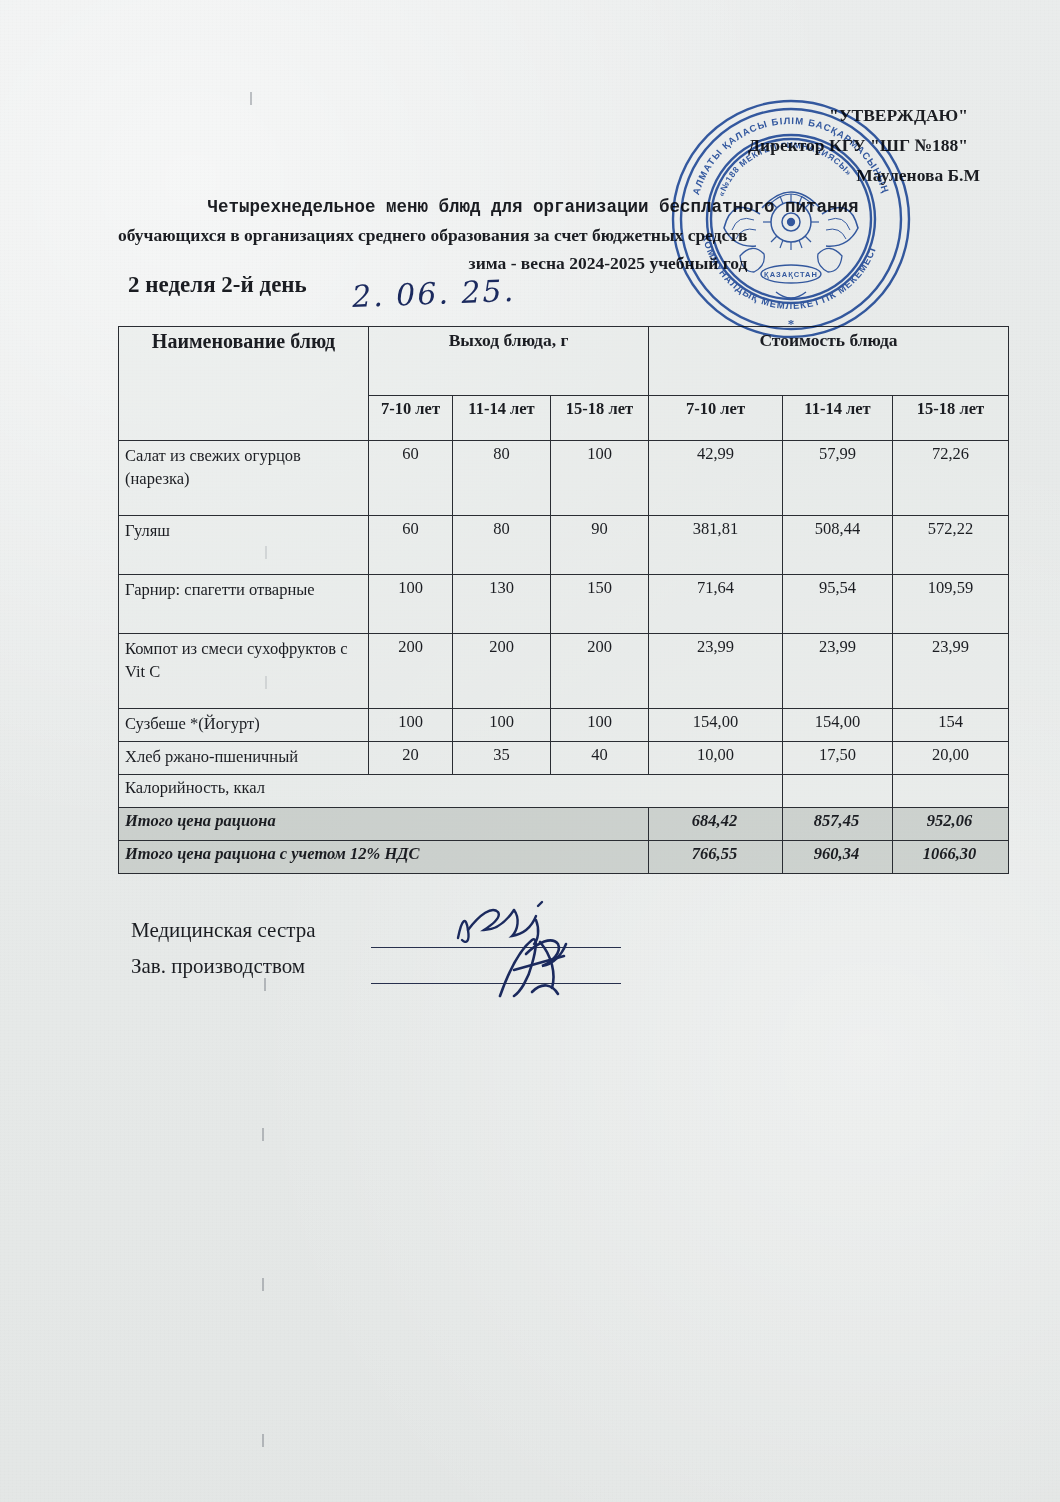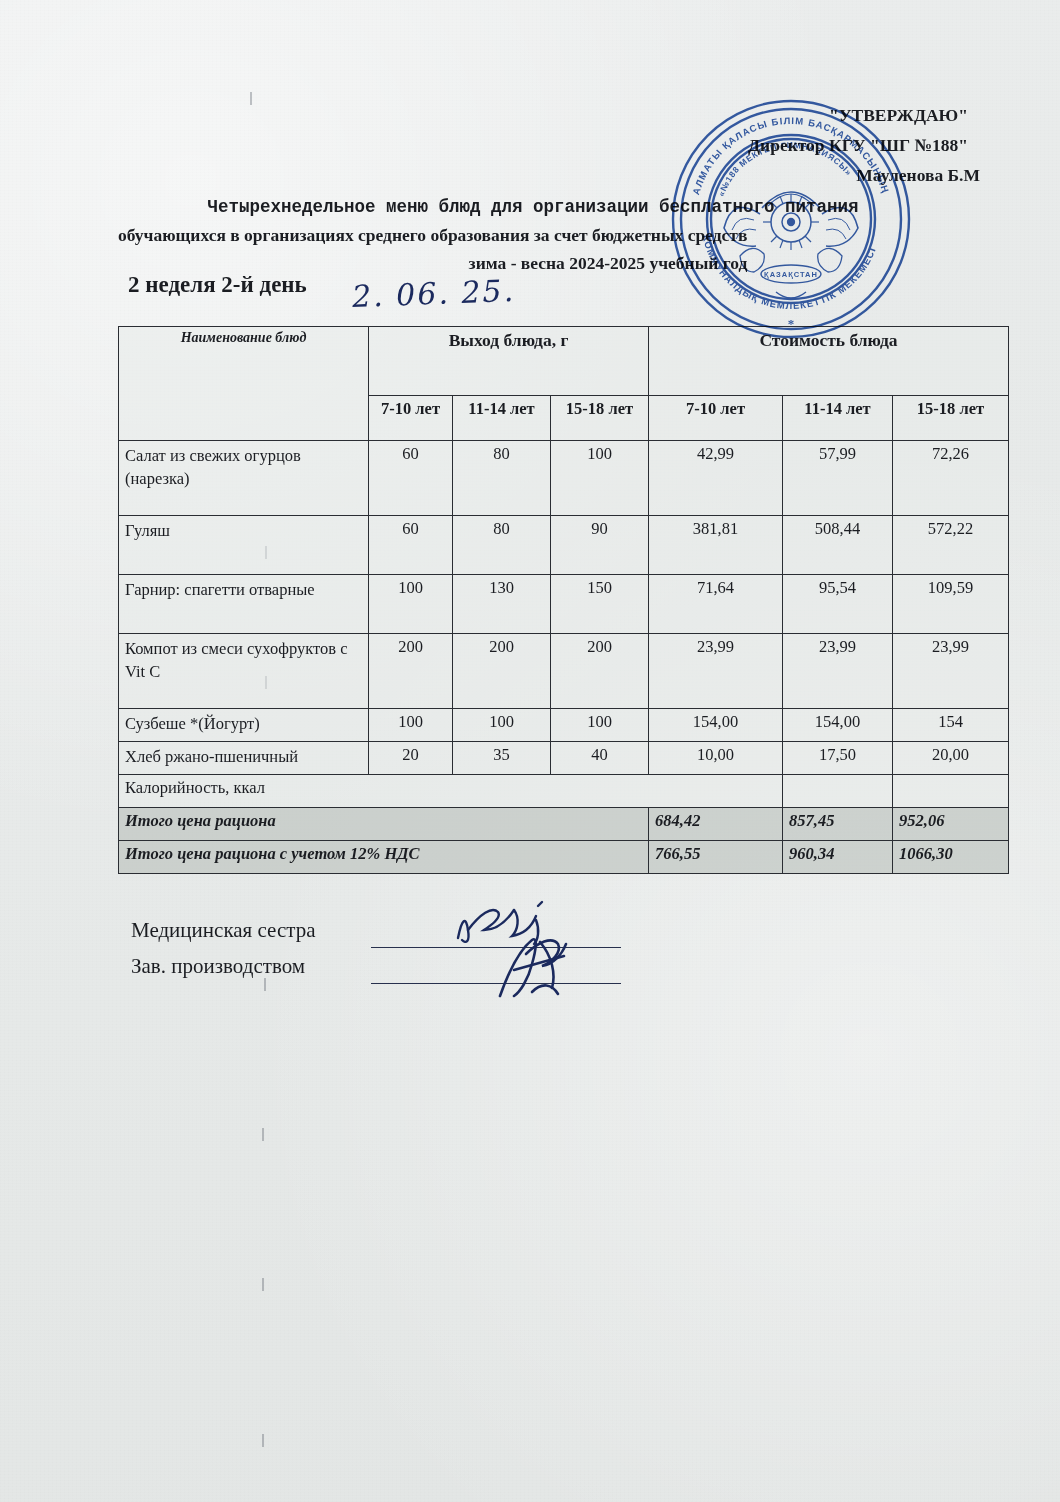--- a/index.html
+++ b/index.html
@@ -102,25 +102,24 @@
     font-size: 16.5px;
   }
   table.menu td, table.menu th {
     border: 1.6px solid #2a2d33;
     padding: 3px 6px;
     vertical-align: top;
     background: rgba(232,235,234,0.55);
   }
   th.head-main {
     font-weight: bold;
-    font-size: 14px;
+    font-size: 20px;
     text-align: center;
     vertical-align: middle;
     height: 92px;
-    font-style: italic;
   }
   th.head-group {
     font-weight: bold;
     font-size: 17.5px;
     text-align: center;
     vertical-align: middle;
     height: 62px;
   }
   th.head-age {
     font-weight: bold;
@@ -146,21 +145,21 @@
     font-weight: normal;
     font-size: 16.5px;
     height: 26px;
   }
   tr.total td {
     font-style: italic;
     font-weight: bold;
     background: rgba(186,192,188,0.62);
     height: 26px;
   }
-  tr.total td.total-num { text-align: left; padding-right: 8px; }
+  tr.total td.total-num { text-align: center; padding-right: 8px; }
   tr.total td.total-label { text-align: left; }
 
   
   .signatures {
     position: absolute;
     top: 912px;
     left: 131px;
     font-size: 21px;
     line-height: 36px;
     z-index: 4;

